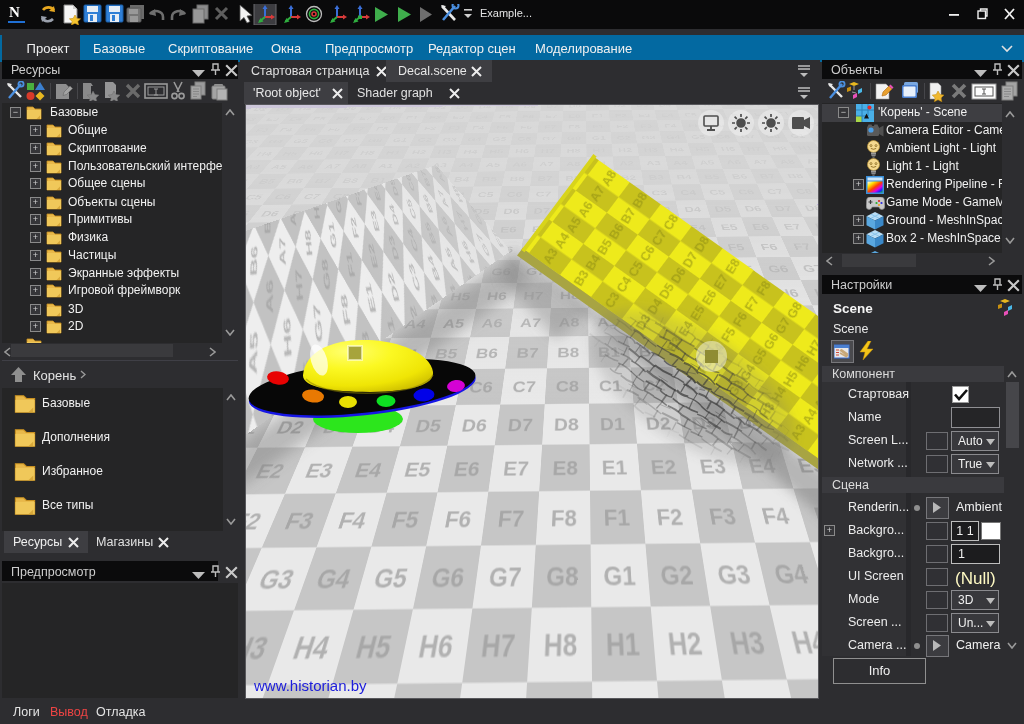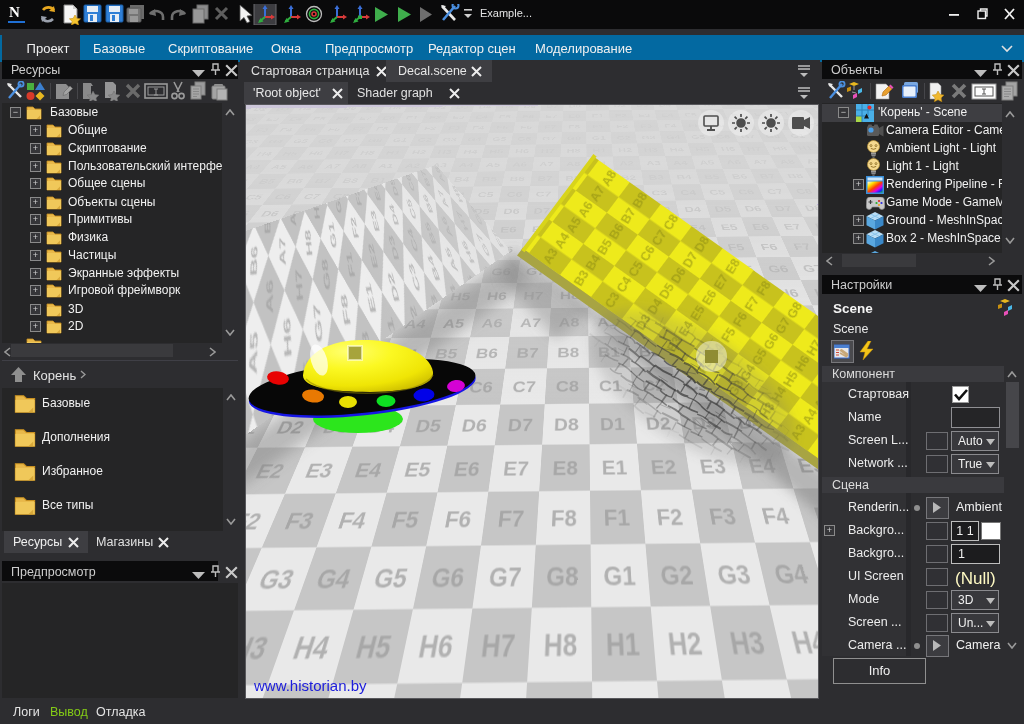--- a/index.html
+++ b/index.html
@@ -411,21 +411,21 @@
         <path d="M3 1 h5 v6 h-5 z M1 7 h9 M5.5 7 v5" fill="none" stroke="#bdbdbd" stroke-width="1.4"></path>
       </svg>
  <svg class="hic" style="left:223px;top:5px" width="11" height="11" viewBox="0 0 11 11">
         <path d="M1 1 L10 10 M10 1 L1 10" stroke="#c8c8c8" stroke-width="1.8"></path>
       </svg>
 </div>
 <div class="abs tree" style="left:2px;top:583px;width:236px;height:115px"></div>
 
 <div class="abs" style="left:0;top:700px;width:1024px;height:24px;background:#2d2d30">
  <div class="abs" style="left:13px;top:5px;font-size:12.5px;color:#e4e4e4">Логи</div>
- <div class="abs" style="left:50px;top:5px;font-size:12.5px;color:#84cc16">Вывод</div>
+ <div class="abs" style="left:50px;top:5px;font-size:12.5px;color:#ef4444">Вывод</div>
  <div class="abs" style="left:96px;top:5px;font-size:12.5px;color:#e4e4e4">Отладка</div>
 </div>
 
 <div class="tabrow" style="left:240px;top:60px;width:580px;height:22px">
  <div class="abs" style="left:11px;top:4px;font-size:12.5px;color:#e0e0e0">Стартовая страница</div>
  <svg class="abs" style="left:136px;top:6px" width="11" height="11" viewBox="0 0 11 11">
         <path d="M1 1 L10 10 M10 1 L1 10" stroke="#ededed" stroke-width="2"></path>
       </svg>
  <div class="atab" style="left:146px;top:0;width:106px;height:22px"></div>
  <div class="abs" style="left:158px;top:4px;font-size:12.5px">Decal.scene</div>

